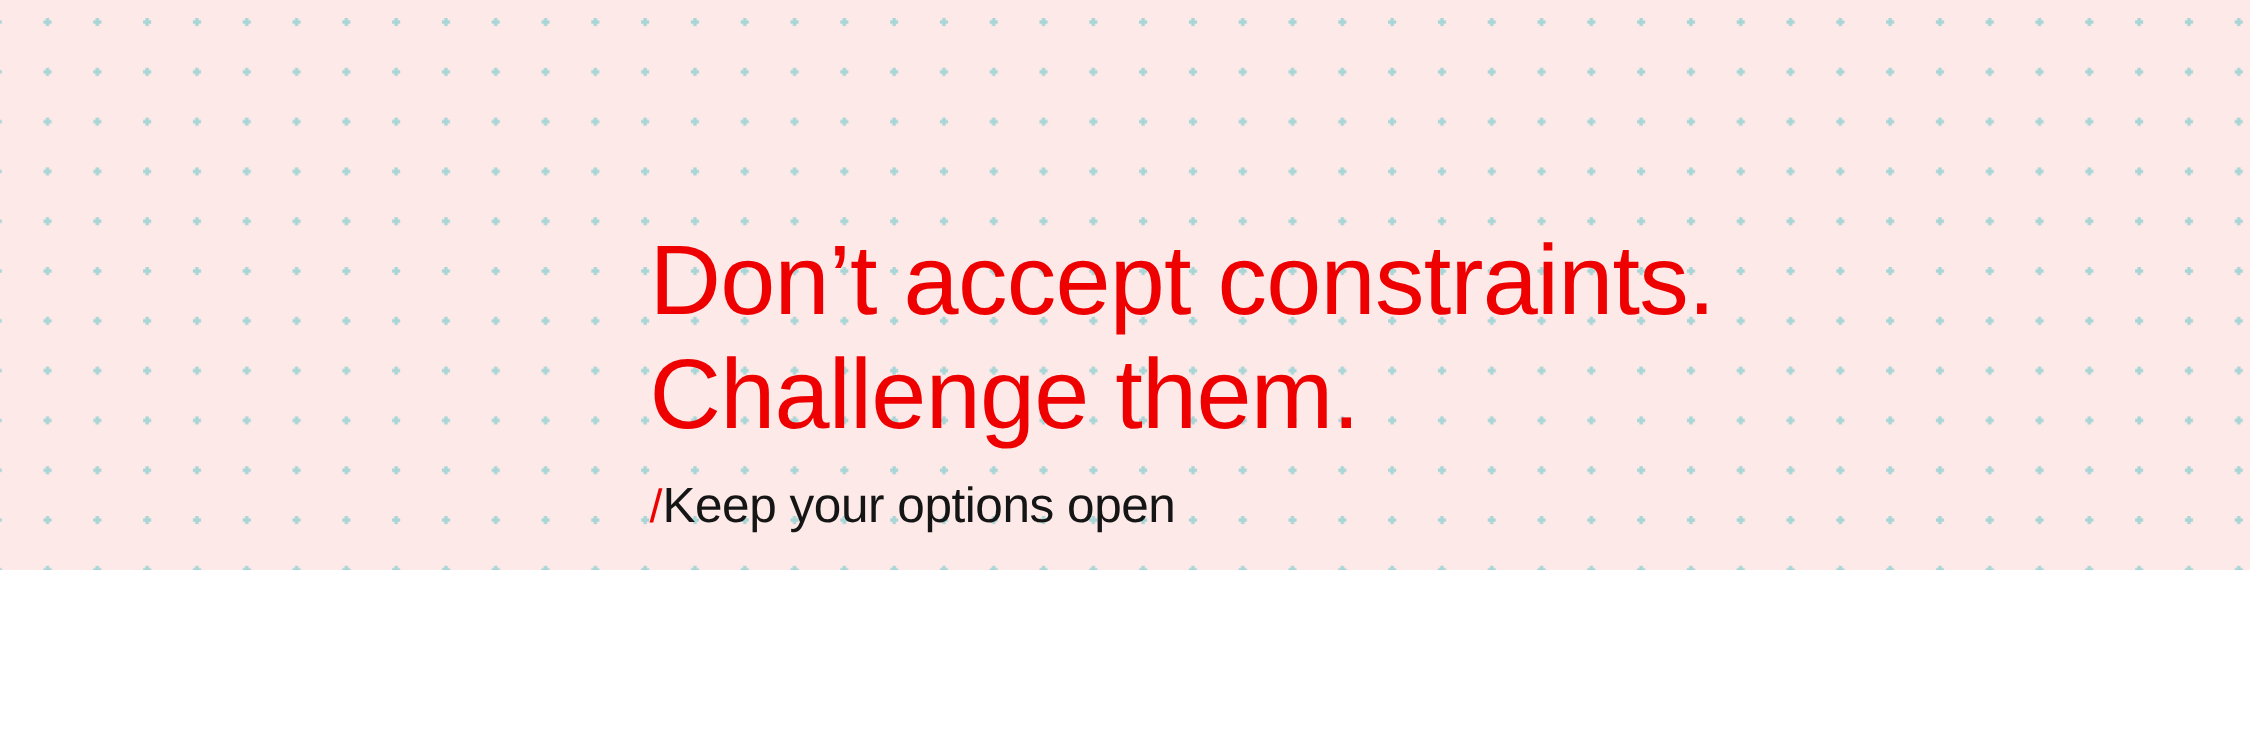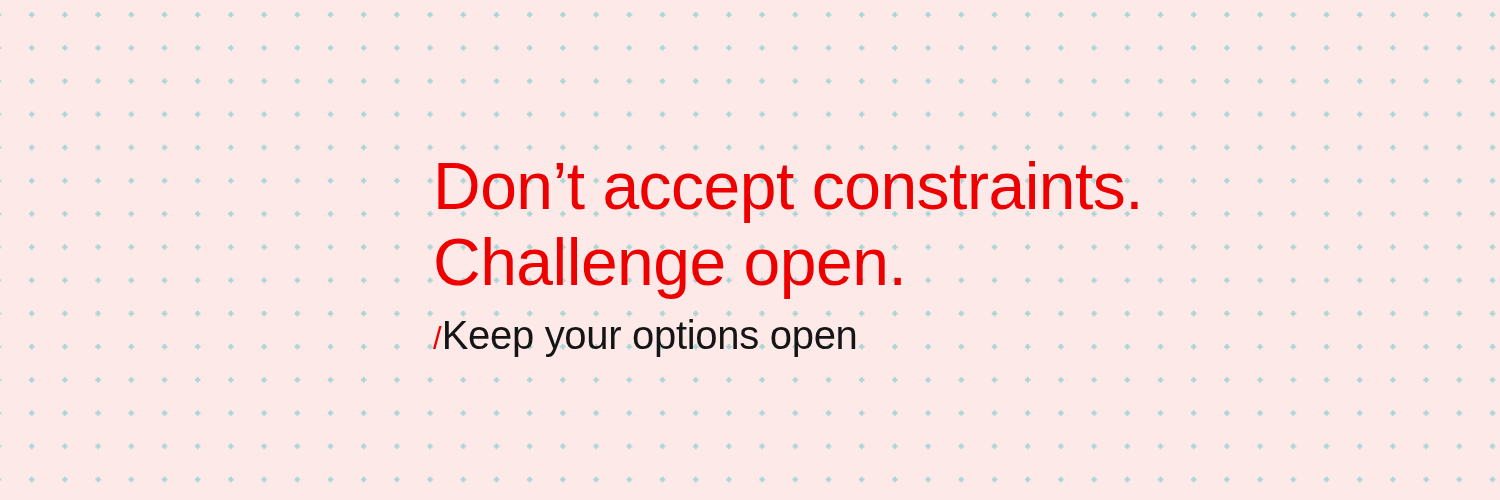--- a/index.html
+++ b/index.html
@@ -10,21 +10,21 @@
   body {
     width: 1500px;
     height: 500px;
     overflow: hidden;
     font-family: "Liberation Sans", sans-serif;
   }
 
   #banner {
     position: relative;
     width: 1500px;
-    height: 500px;
+    height: 380px;
     background-color: #fce9e8;
     overflow: hidden;
   }
 
   #dot-svg {
     position: absolute;
     left: 0;
     top: 0;
     width: 1500px;
     height: 500px;
@@ -68,21 +68,21 @@
     color: #ee0000;
     font-family: "Liberation Sans", sans-serif;
     font-size: 31px;
     font-weight: 400;
     line-height: 31px;
   }
 
   .tagline-text {
     color: #151515;
     font-family: "Liberation Sans", sans-serif;
-    font-size: 40px;
+    font-size: 33px;
     font-weight: 400;
     line-height: 31px;
     letter-spacing: -0.3px;
   }
 
   #logo {
     display: flex;
     align-items: center;
     margin-left: 38px;
   }
@@ -112,21 +112,21 @@
           <rect x="0" y="1.6" width="5.4" height="2.2"></rect>
         </g>
       </pattern>
     </defs>
     <rect x="0" y="0" width="1500" height="500" fill="#fce9e8"></rect>
     <rect x="0" y="0" width="1500" height="500" fill="url(#plusmark)"></rect>
   </svg>
 
   <div id="content">
     <div class="headline">Don’t accept constraints.</div>
-    <div class="headline">Challenge open.</div>
+    <div class="headline">Challenge them.</div>
   </div>
 
   <div id="tagline-row">
 
     <div id="tagline">
       <span class="slash">/</span>
       <span class="tagline-text">Keep your options open</span>
     </div>
 
   </div>

